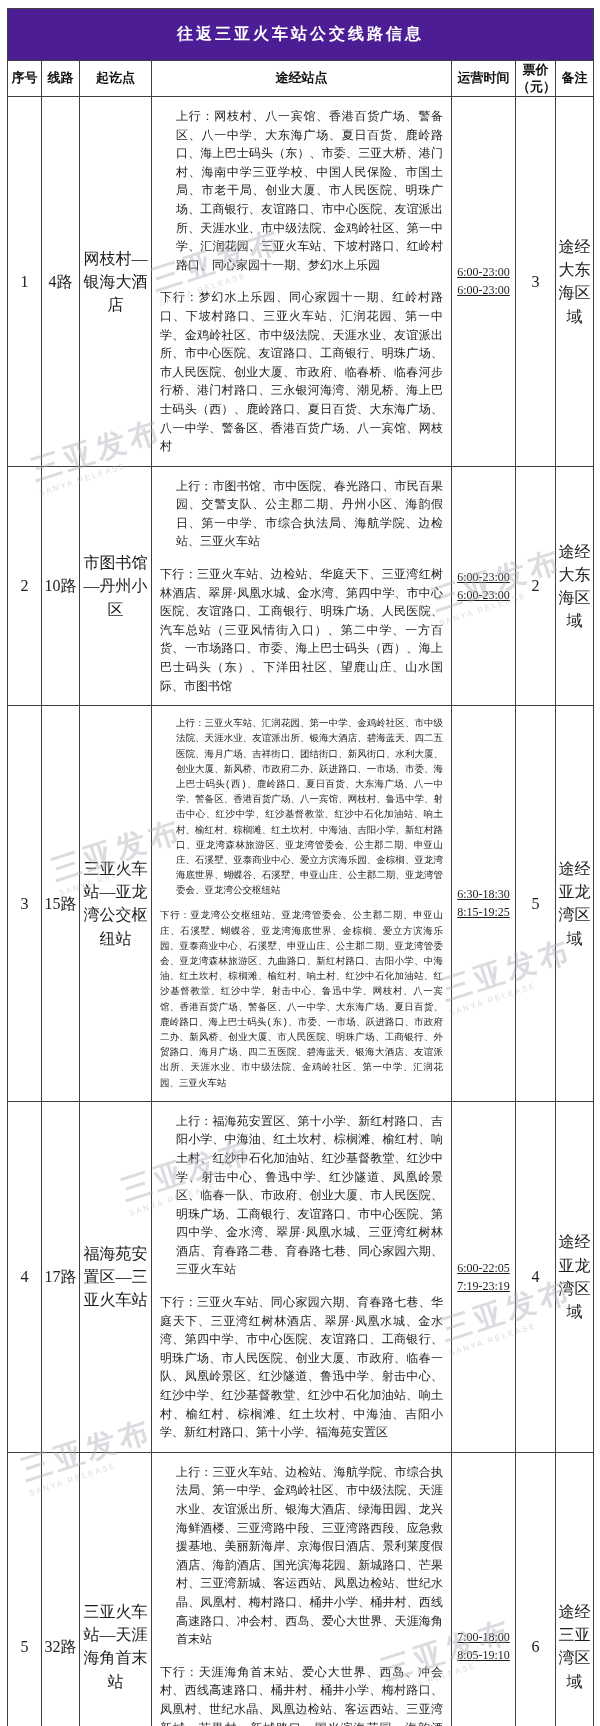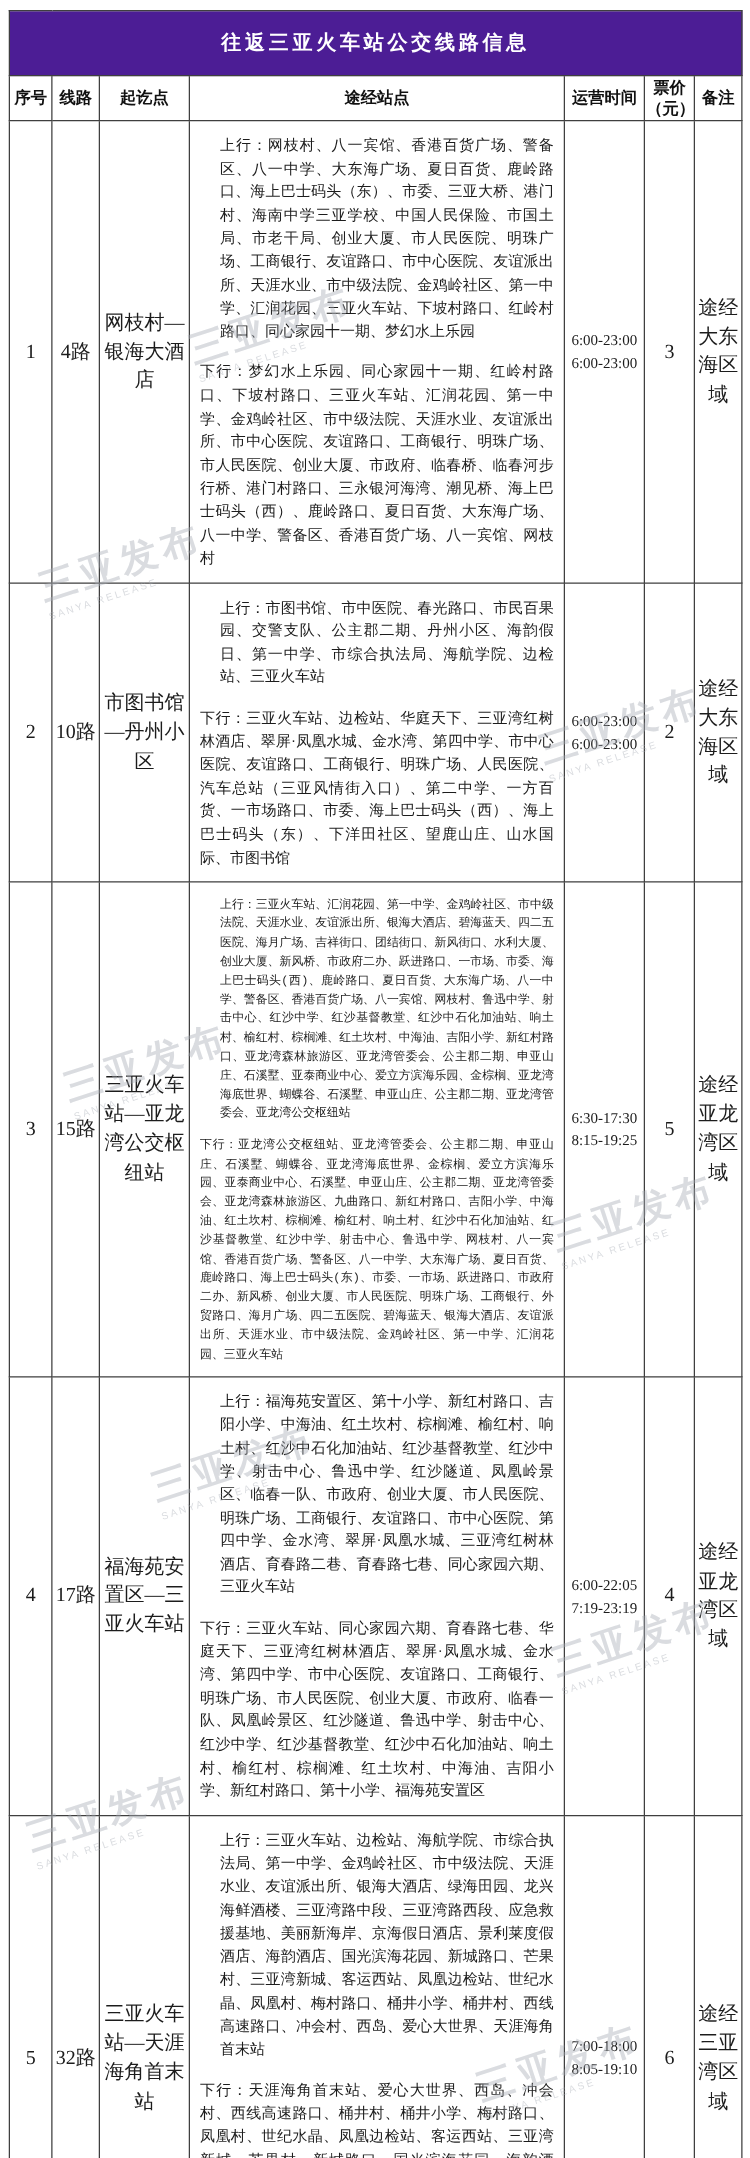--- a/index.html
+++ b/index.html
@@ -11,21 +11,21 @@
     letter-spacing:3px;height:52px;text-align:center;vertical-align:middle;margin-left:26px;}
   tr.head-row th{font-size:13px;font-weight:bold;height:36px;text-align:center;
     vertical-align:middle;background:#ffffff;color:#111;line-height:1.25;}
   td{vertical-align:middle;}
   td.c{text-align:center;font-size:16px;line-height:1.45;padding:2px 2px;}
   td.stops{padding:10px 8px;text-align:justify;}
   td.stops p{margin:0;font-size:12px;line-height:1.55;}
   td.stops p.up{margin-bottom:14px;margin-left:16px;}
   tr.small td.stops p{font-size:9.5px;line-height:1.6;font-family:Liberation Mono, monospace;}
   tr.small td.stops p.up{margin-bottom:10px;}
-  td.hours div{font-size:12px;line-height:1.5;text-align:center;}
+  td.hours div{font-size:12px;line-height:1.5;text-align:center;text-decoration:underline;}
   
   .wm{position:absolute;z-index:5;pointer-events:none;color:#a8adb6;opacity:.42;
       font-size:30px;font-weight:bold;letter-spacing:4px;transform:rotate(-18deg);
       font-family:"Liberation Sans","DejaVu Sans",sans-serif;white-space:nowrap;}
   .wm small{display:block;font-size:8px;letter-spacing:2px;font-weight:normal;margin-top:-2px;}
 </style>
 </head>
 <body>
 
 <div class="page">
@@ -103,21 +103,21 @@
 
       <tr class="small">
         <td class="c">3</td>
         <td class="c">15路</td>
         <td class="c">三亚火车站—亚龙湾公交枢纽站</td>
         <td class="stops">
           <p class="up">上行：三亚火车站、汇润花园、第一中学、金鸡岭社区、市中级法院、天涯水业、友谊派出所、银海大酒店、碧海蓝天、四二五医院、海月广场、吉祥街口、团结街口、新风街口、水利大厦、创业大厦、新风桥、市政府二办、跃进路口、一市场、市委、海上巴士码头(西)、鹿岭路口、夏日百货、大东海广场、八一中学、警备区、香港百货广场、八一宾馆、网枝村、鲁迅中学、射击中心、红沙中学、红沙基督教堂、红沙中石化加油站、响土村、榆红村、棕榈滩、红土坎村、中海油、吉阳小学、新红村路口、亚龙湾森林旅游区、亚龙湾管委会、公主郡二期、申亚山庄、石溪墅、亚泰商业中心、爱立方滨海乐园、金棕榈、亚龙湾海底世界、蝴蝶谷、石溪墅、申亚山庄、公主郡二期、亚龙湾管委会、亚龙湾公交枢纽站</p>
           <p class="down">下行：亚龙湾公交枢纽站、亚龙湾管委会、公主郡二期、申亚山庄、石溪墅、蝴蝶谷、亚龙湾海底世界、金棕榈、爱立方滨海乐园、亚泰商业中心、石溪墅、申亚山庄、公主郡二期、亚龙湾管委会、亚龙湾森林旅游区、九曲路口、新红村路口、吉阳小学、中海油、红土坎村、棕榈滩、榆红村、响土村、红沙中石化加油站、红沙基督教堂、红沙中学、射击中心、鲁迅中学、网枝村、八一宾馆、香港百货广场、警备区、八一中学、大东海广场、夏日百货、鹿岭路口、海上巴士码头(东)、市委、一市场、跃进路口、市政府二办、新风桥、创业大厦、市人民医院、明珠广场、工商银行、外贸路口、海月广场、四二五医院、碧海蓝天、银海大酒店、友谊派出所、天涯水业、市中级法院、金鸡岭社区、第一中学、汇润花园、三亚火车站</p>
         </td>
         <td class="hours">
-          <div>6:30-17:30</div>
+          <div>6:30-18:30</div>
           <div>8:15-19:25</div>
         </td>
         <td class="c">5</td>
         <td class="c">途经亚龙湾区域</td>
       </tr>
 
       <tr>
         <td class="c">4</td>
         <td class="c">17路</td>
         <td class="c">福海苑安置区—三亚火车站</td>

